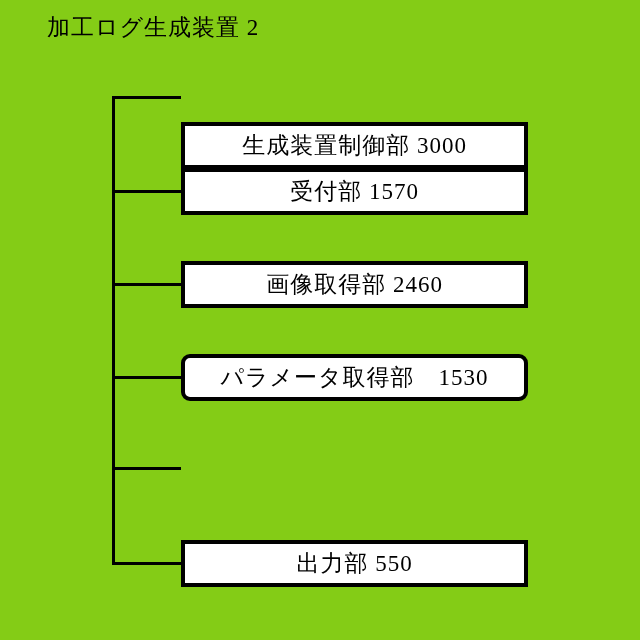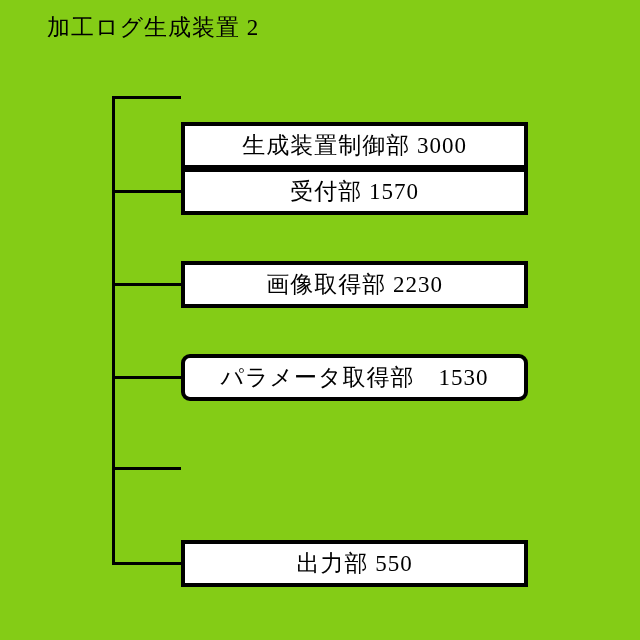--- a/index.html
+++ b/index.html
@@ -89,21 +89,21 @@
 
   <div class="box p1">
     <span>生成装置制御部 3000</span>
   </div>
 
   <div class="box p2">
     <span>受付部 1570</span>
   </div>
 
   <div class="box p3">
-    <span>画像取得部 2230</span>
+    <span>画像取得部 2460</span>
   </div>
 
   <div class="box p4">
     <span>パラメータ取得部　1530</span>
   </div>
 
 
   <div class="box p6">
     <span>出力部 550</span>
   </div>

